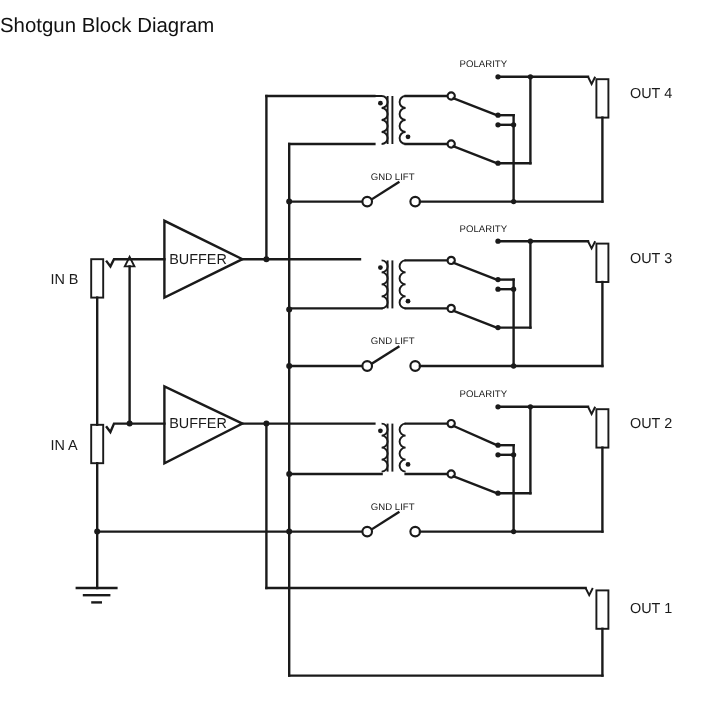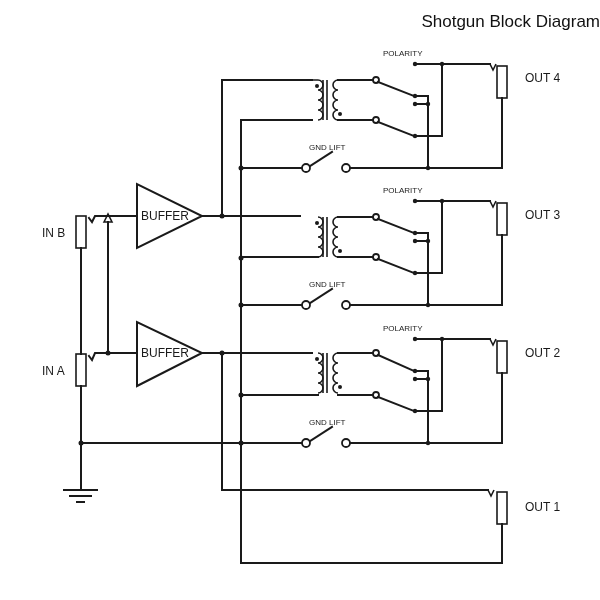--- a/index.html
+++ b/index.html
@@ -1,17 +1,17 @@
 <!DOCTYPE html>
 <html><head>
 <meta charset="utf-8">
 <style>
   html, body { margin: 0; padding: 0; background: #ffffff; }
   body { width: 600px; height: 600px; position: relative; overflow: hidden; font-family: "Liberation Sans", sans-serif; }
-  #title { position: absolute; top: 12px; left: 0; width: 600px; text-align: right; font-size: 17px; color: #111; }
+  #title { position: absolute; top: 12px; left: 0; width: 600px; text-align: left; font-size: 17px; color: #111; }
   svg { position: absolute; left: 0; top: 0; }
   .w { stroke: #1a1a1a; stroke-width: 2; fill: none; stroke-linecap: square; }
   .thin { stroke: #1a1a1a; stroke-width: 1.6; fill: none; }
   .dot { fill: #1a1a1a; }
   .oc { fill: #fff; stroke: #1a1a1a; stroke-width: 1.8; }
   .lbl { font-family: "Liberation Sans", sans-serif; fill: #1a1a1a; }
   .small { font-size: 8px; }
   .med { font-size: 12px; }
   .buf { font-size: 12px; }
 </style>

